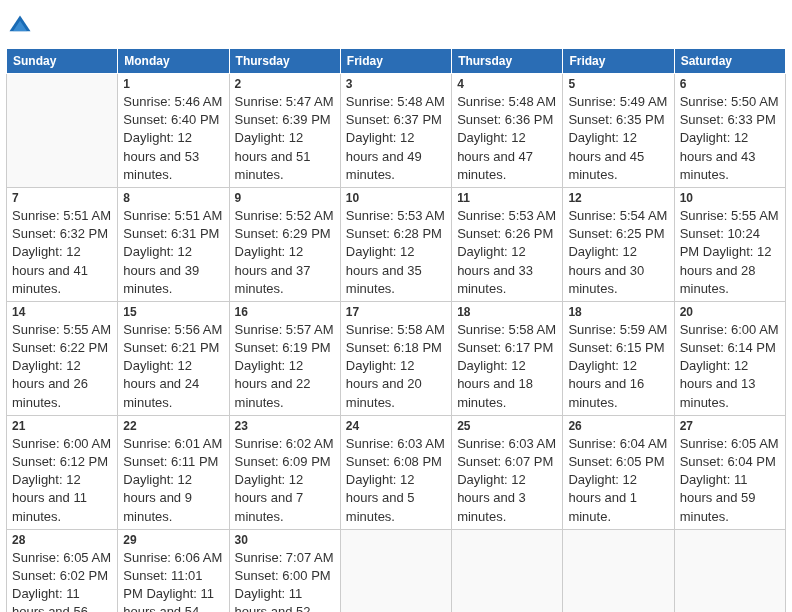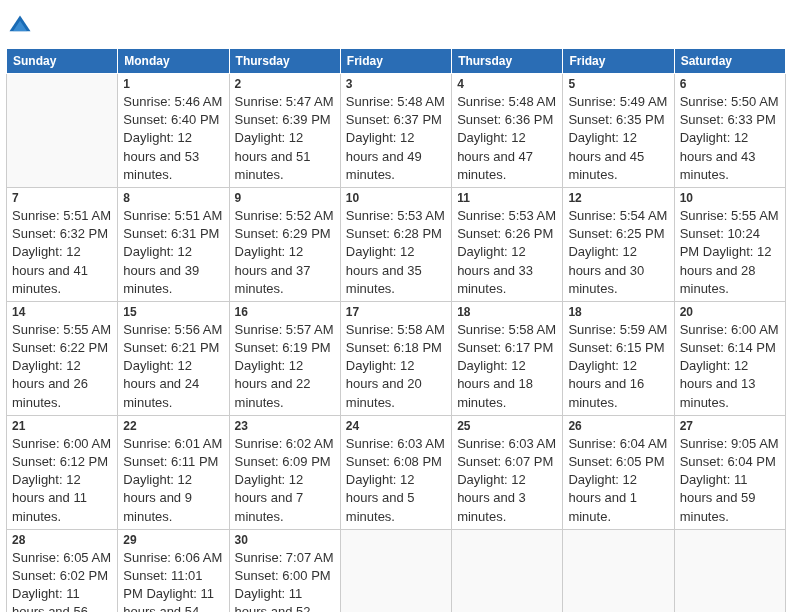--- a/index.html
+++ b/index.html
@@ -315,21 +315,21 @@
           </td>
           <td>
             <span class="day-num">26</span>
             <div class="day-info">Sunrise: 6:04 AM
 Sunset: 6:05 PM
 Daylight: 12 hours
 and 1 minute.</div>
           </td>
           <td>
             <span class="day-num">27</span>
-            <div class="day-info">Sunrise: 9:05 AM
+            <div class="day-info">Sunrise: 6:05 AM
 Sunset: 6:04 PM
 Daylight: 11 hours
 and 59 minutes.</div>
           </td>
         </tr>
         <tr>
           <td>
             <span class="day-num">28</span>
             <div class="day-info">Sunrise: 6:05 AM
 Sunset: 6:02 PM

